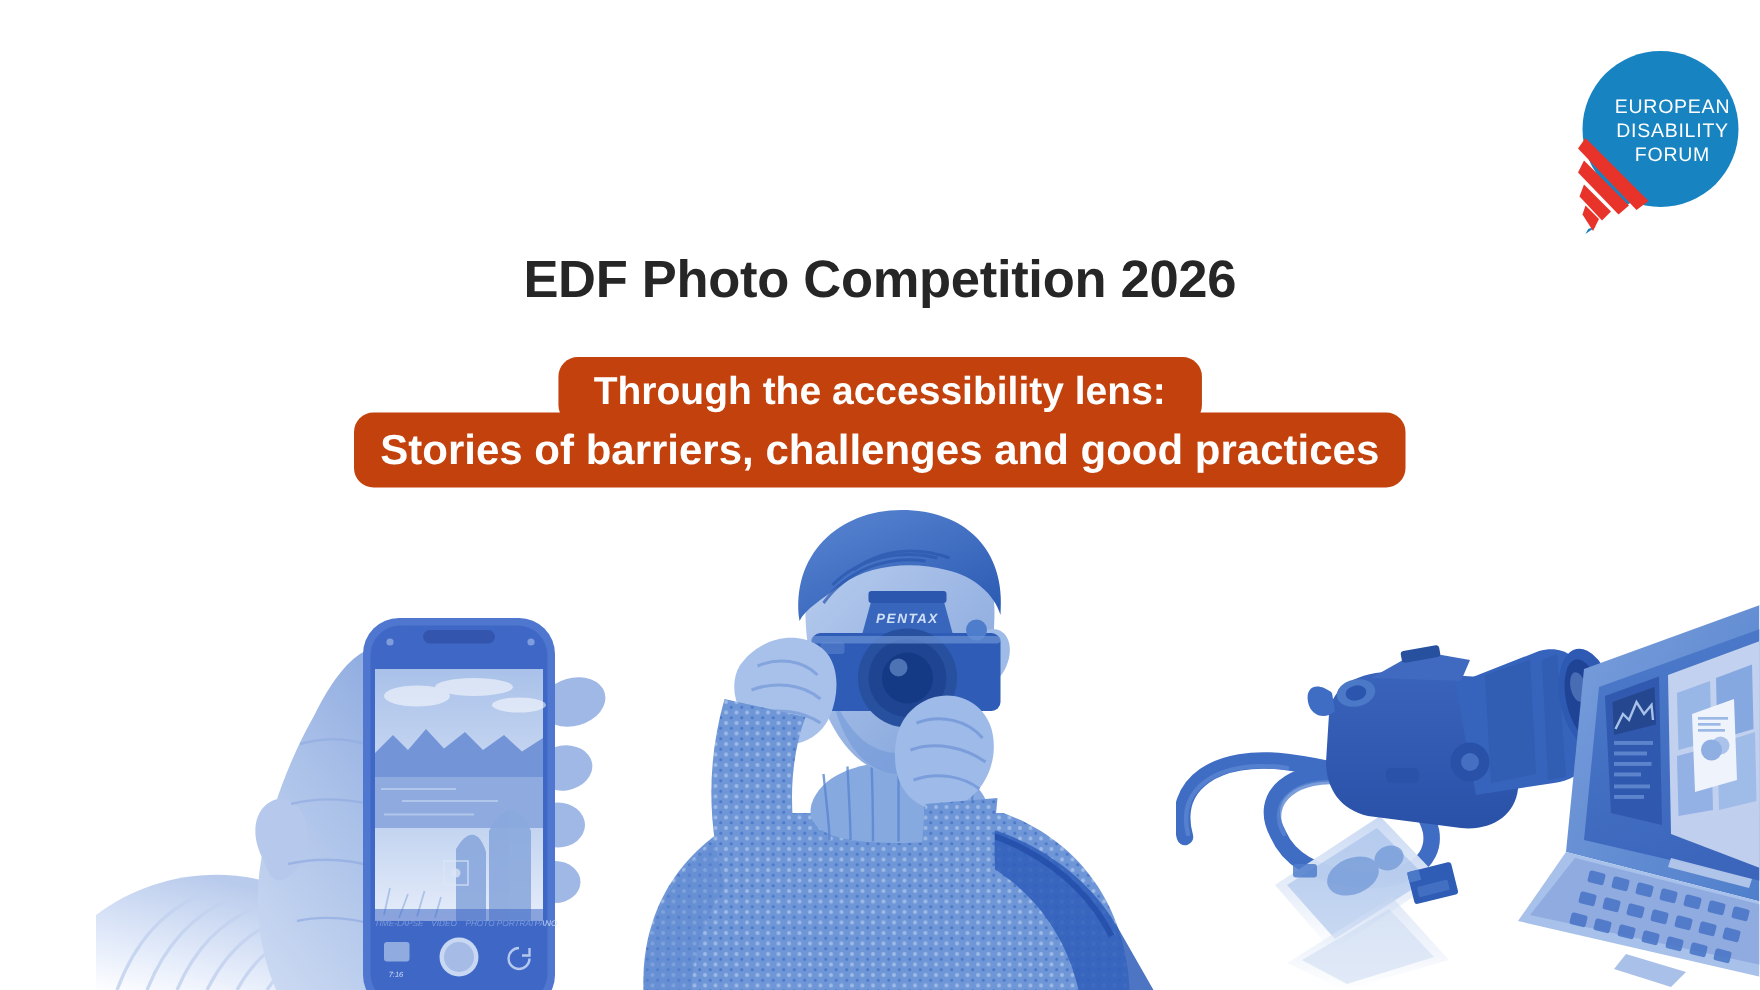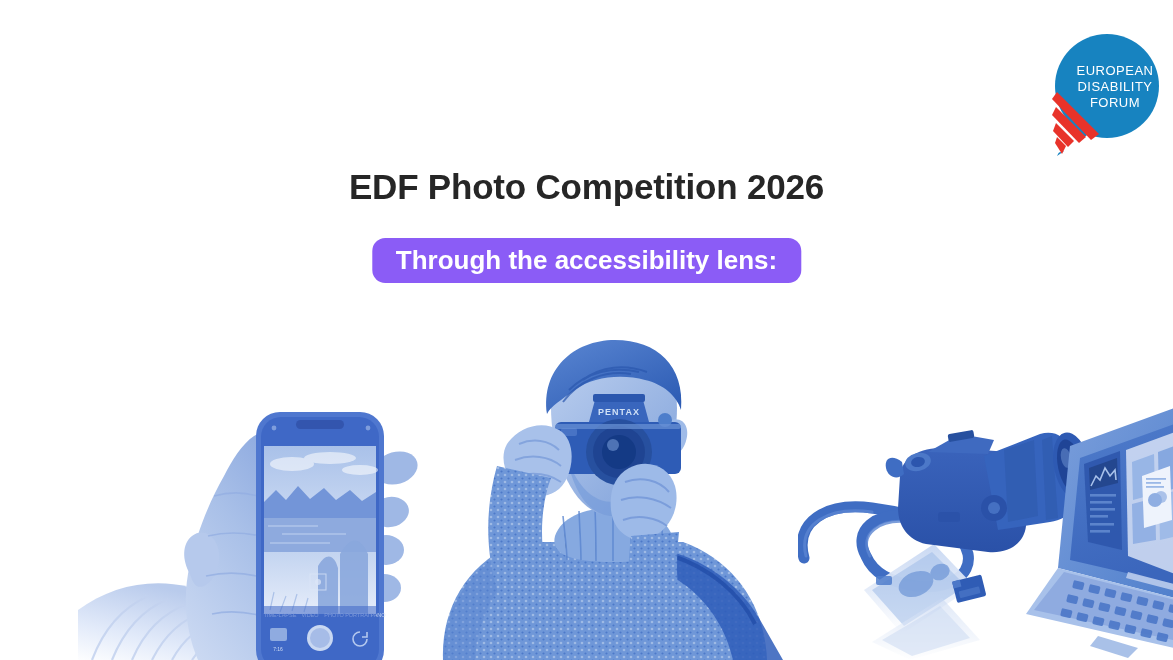--- a/index.html
+++ b/index.html
@@ -59,21 +59,21 @@
     position: absolute;
     left: 0;
     right: 0;
     top: 238px;
     height: 90px;
   }
   .banner-row {
     position: absolute;
     left: 50%;
     transform: translateX(-50%);
-    background: #8b5cf6;
+    background: #c2410c;
     color: #ffffff;
     font-weight: bold;
     white-space: nowrap;
     text-align: center;
     box-sizing: border-box;
   }
   .banner-row-1 {
     top: 0;
     height: 45px;
     line-height: 45px;
@@ -88,24 +88,25 @@
     line-height: 50px;
     border-radius: 13px;
     padding: 0 18px;
     font-size: 28px;
     z-index: 1;
   }
 
   
   .photos {
     position: absolute;
-    left: 18px;
+    left: 4px;
     top: 340px;
     width: 1068px;
     height: 320px;
+    font-style: italic;
   }
   .photo {
     position: absolute;
     bottom: 0;
   }
 
   
   .duo { display: block; }
 
   .photo-phone  { left: 60px;  width: 380px;  height: 300px; }
@@ -138,20 +139,21 @@
         <text x="74" y="57" text-anchor="middle" fill="#ffffff" font-family="Liberation Sans, sans-serif" font-size="13" font-weight="normal" letter-spacing="0.5">DISABILITY</text>
         <text x="74" y="73" text-anchor="middle" fill="#ffffff" font-family="Liberation Sans, sans-serif" font-size="13" font-weight="normal" letter-spacing="0.5">FORUM</text>
       </svg>
     </div>
   </div>
 
   <div class="title">EDF Photo Competition 2026</div>
 
   <div class="banner">
     <div class="banner-row banner-row-1">Through the accessibility lens:</div>
+    <div class="banner-row banner-row-2">Stories of barriers, challenges and good practices</div>
   </div>
 
   <div class="photos">
 
     <div class="photo photo-phone">
       <svg class="duo" viewBox="0 0 380 300" width="380" height="300" xmlns="http://www.w3.org/2000/svg" aria-label="Hand holding a smartphone showing a landscape in the camera app">
         <defs>
           <linearGradient id="armFade" x1="0" y1="1" x2="0.55" y2="0.1">
             <stop offset="0%" stop-color="#ffffff"></stop>
             <stop offset="40%" stop-color="#e3ebfa"></stop>

